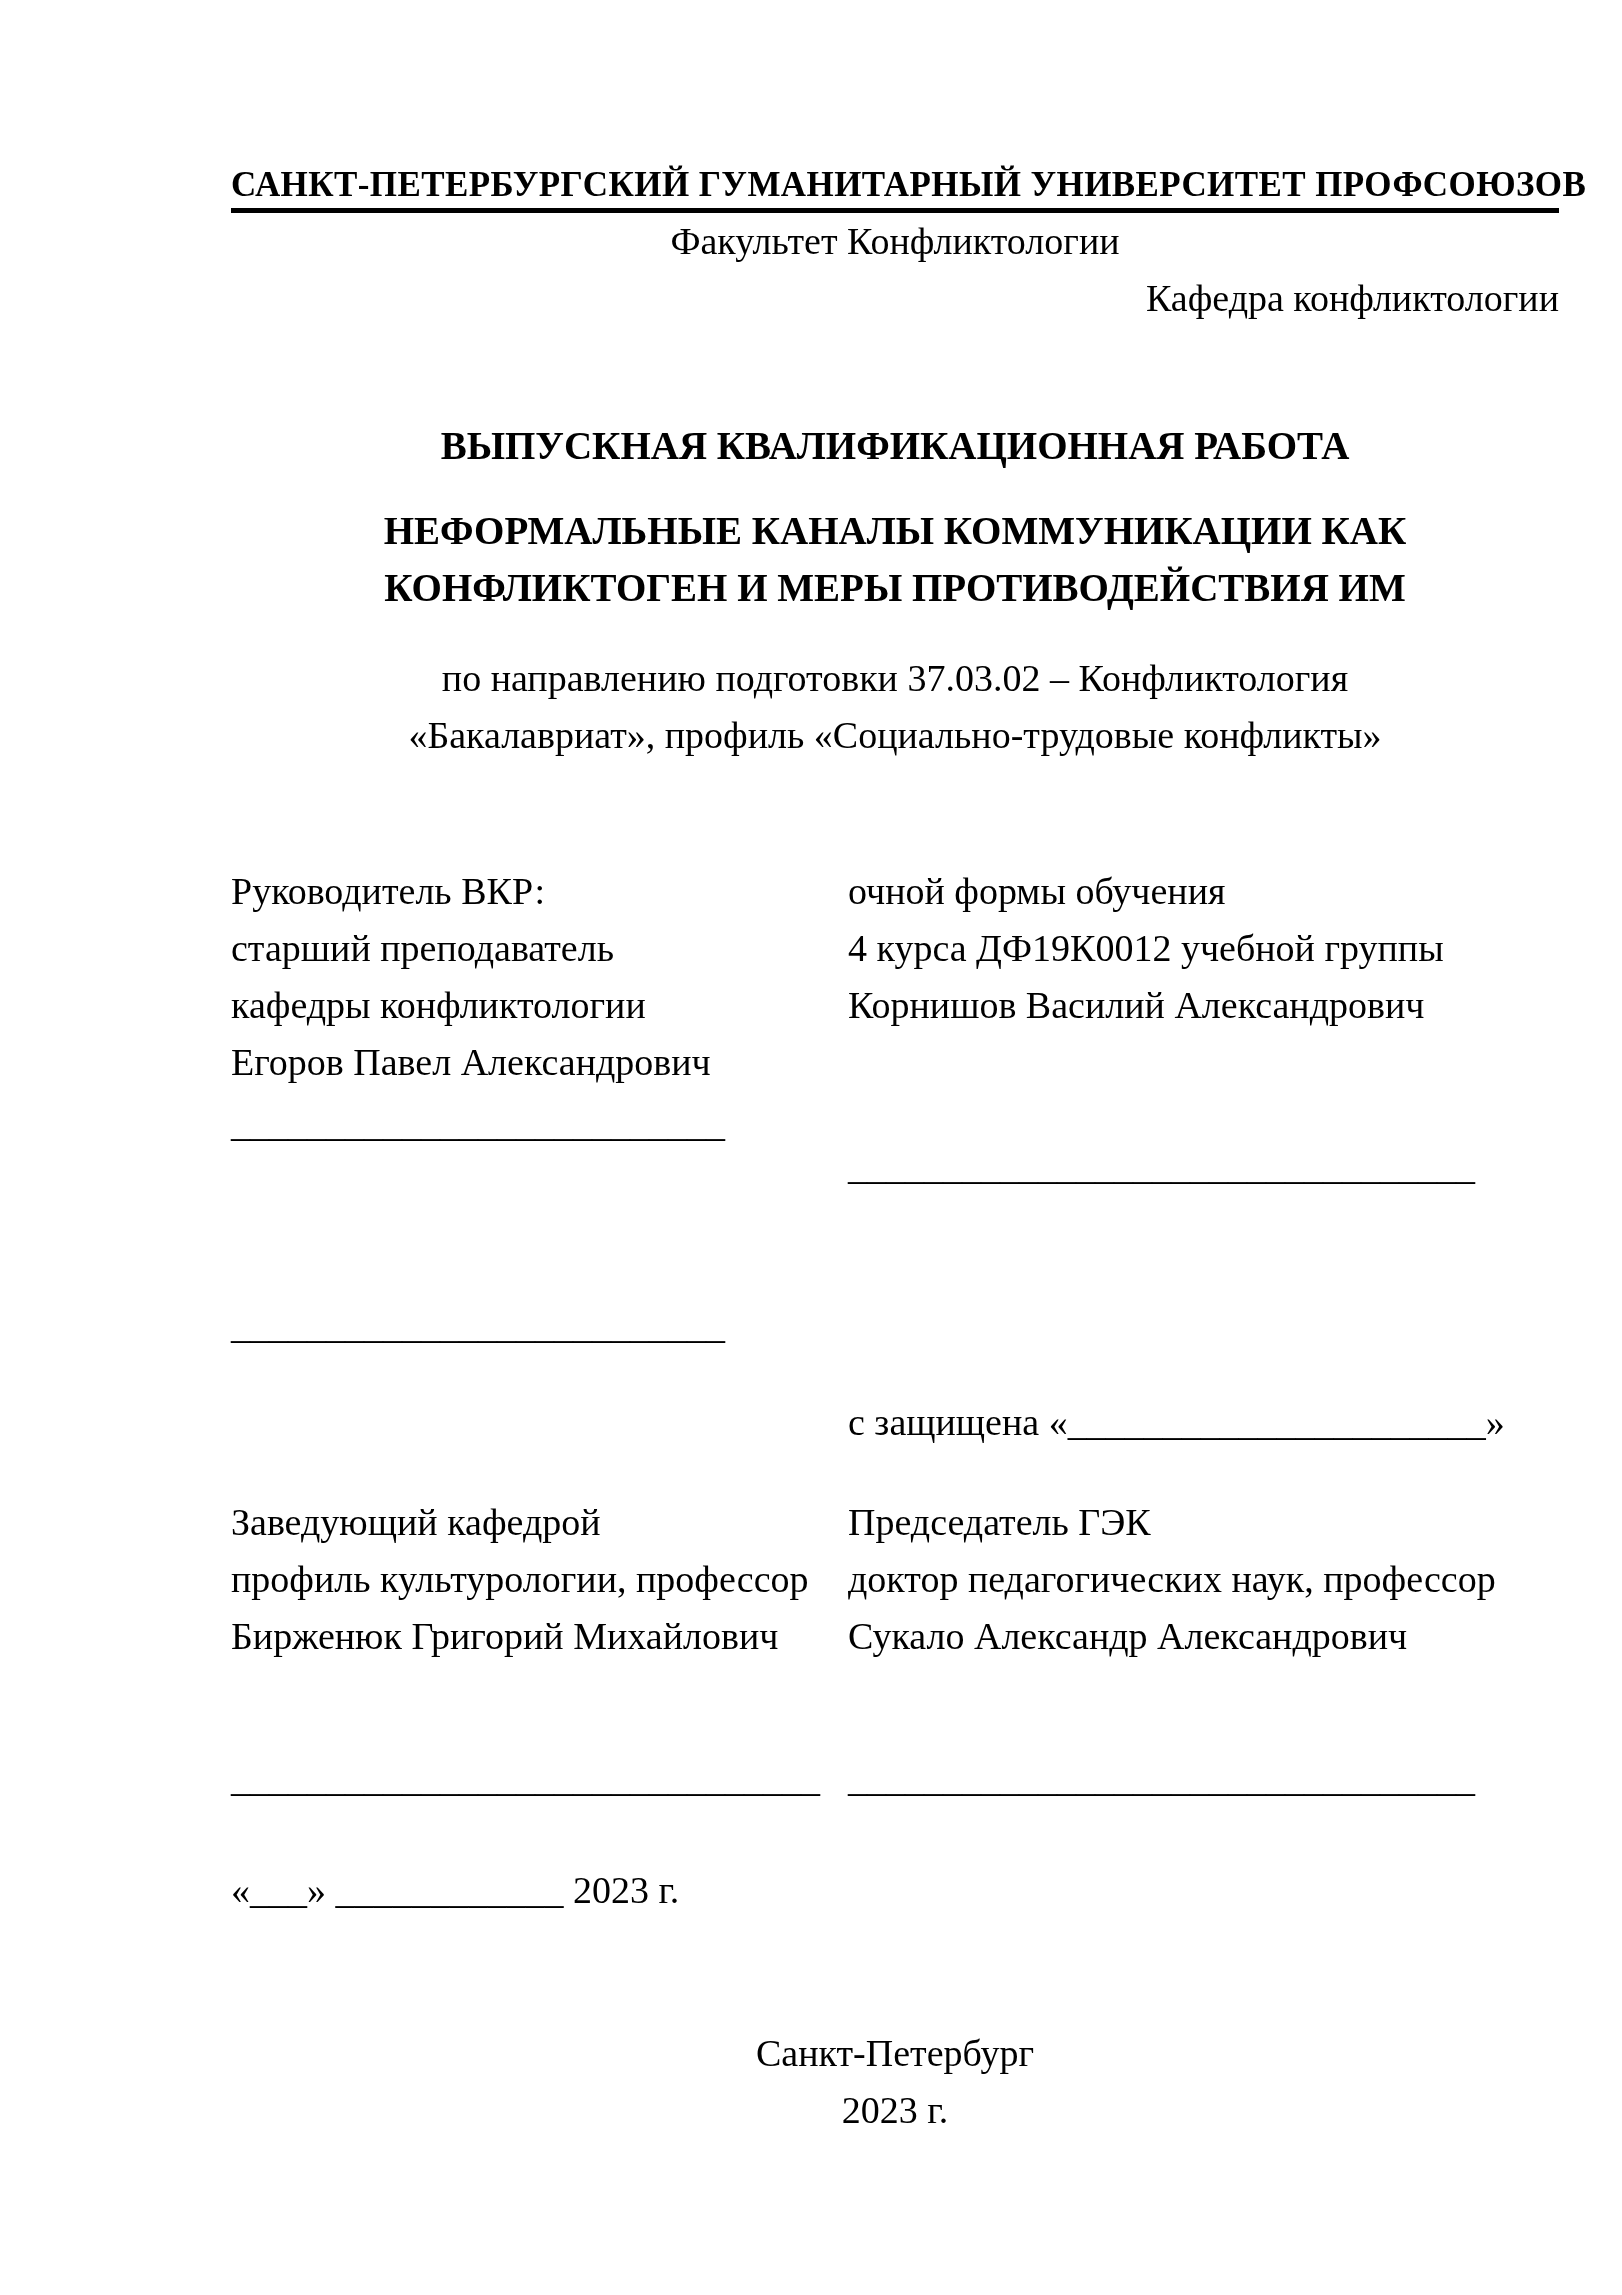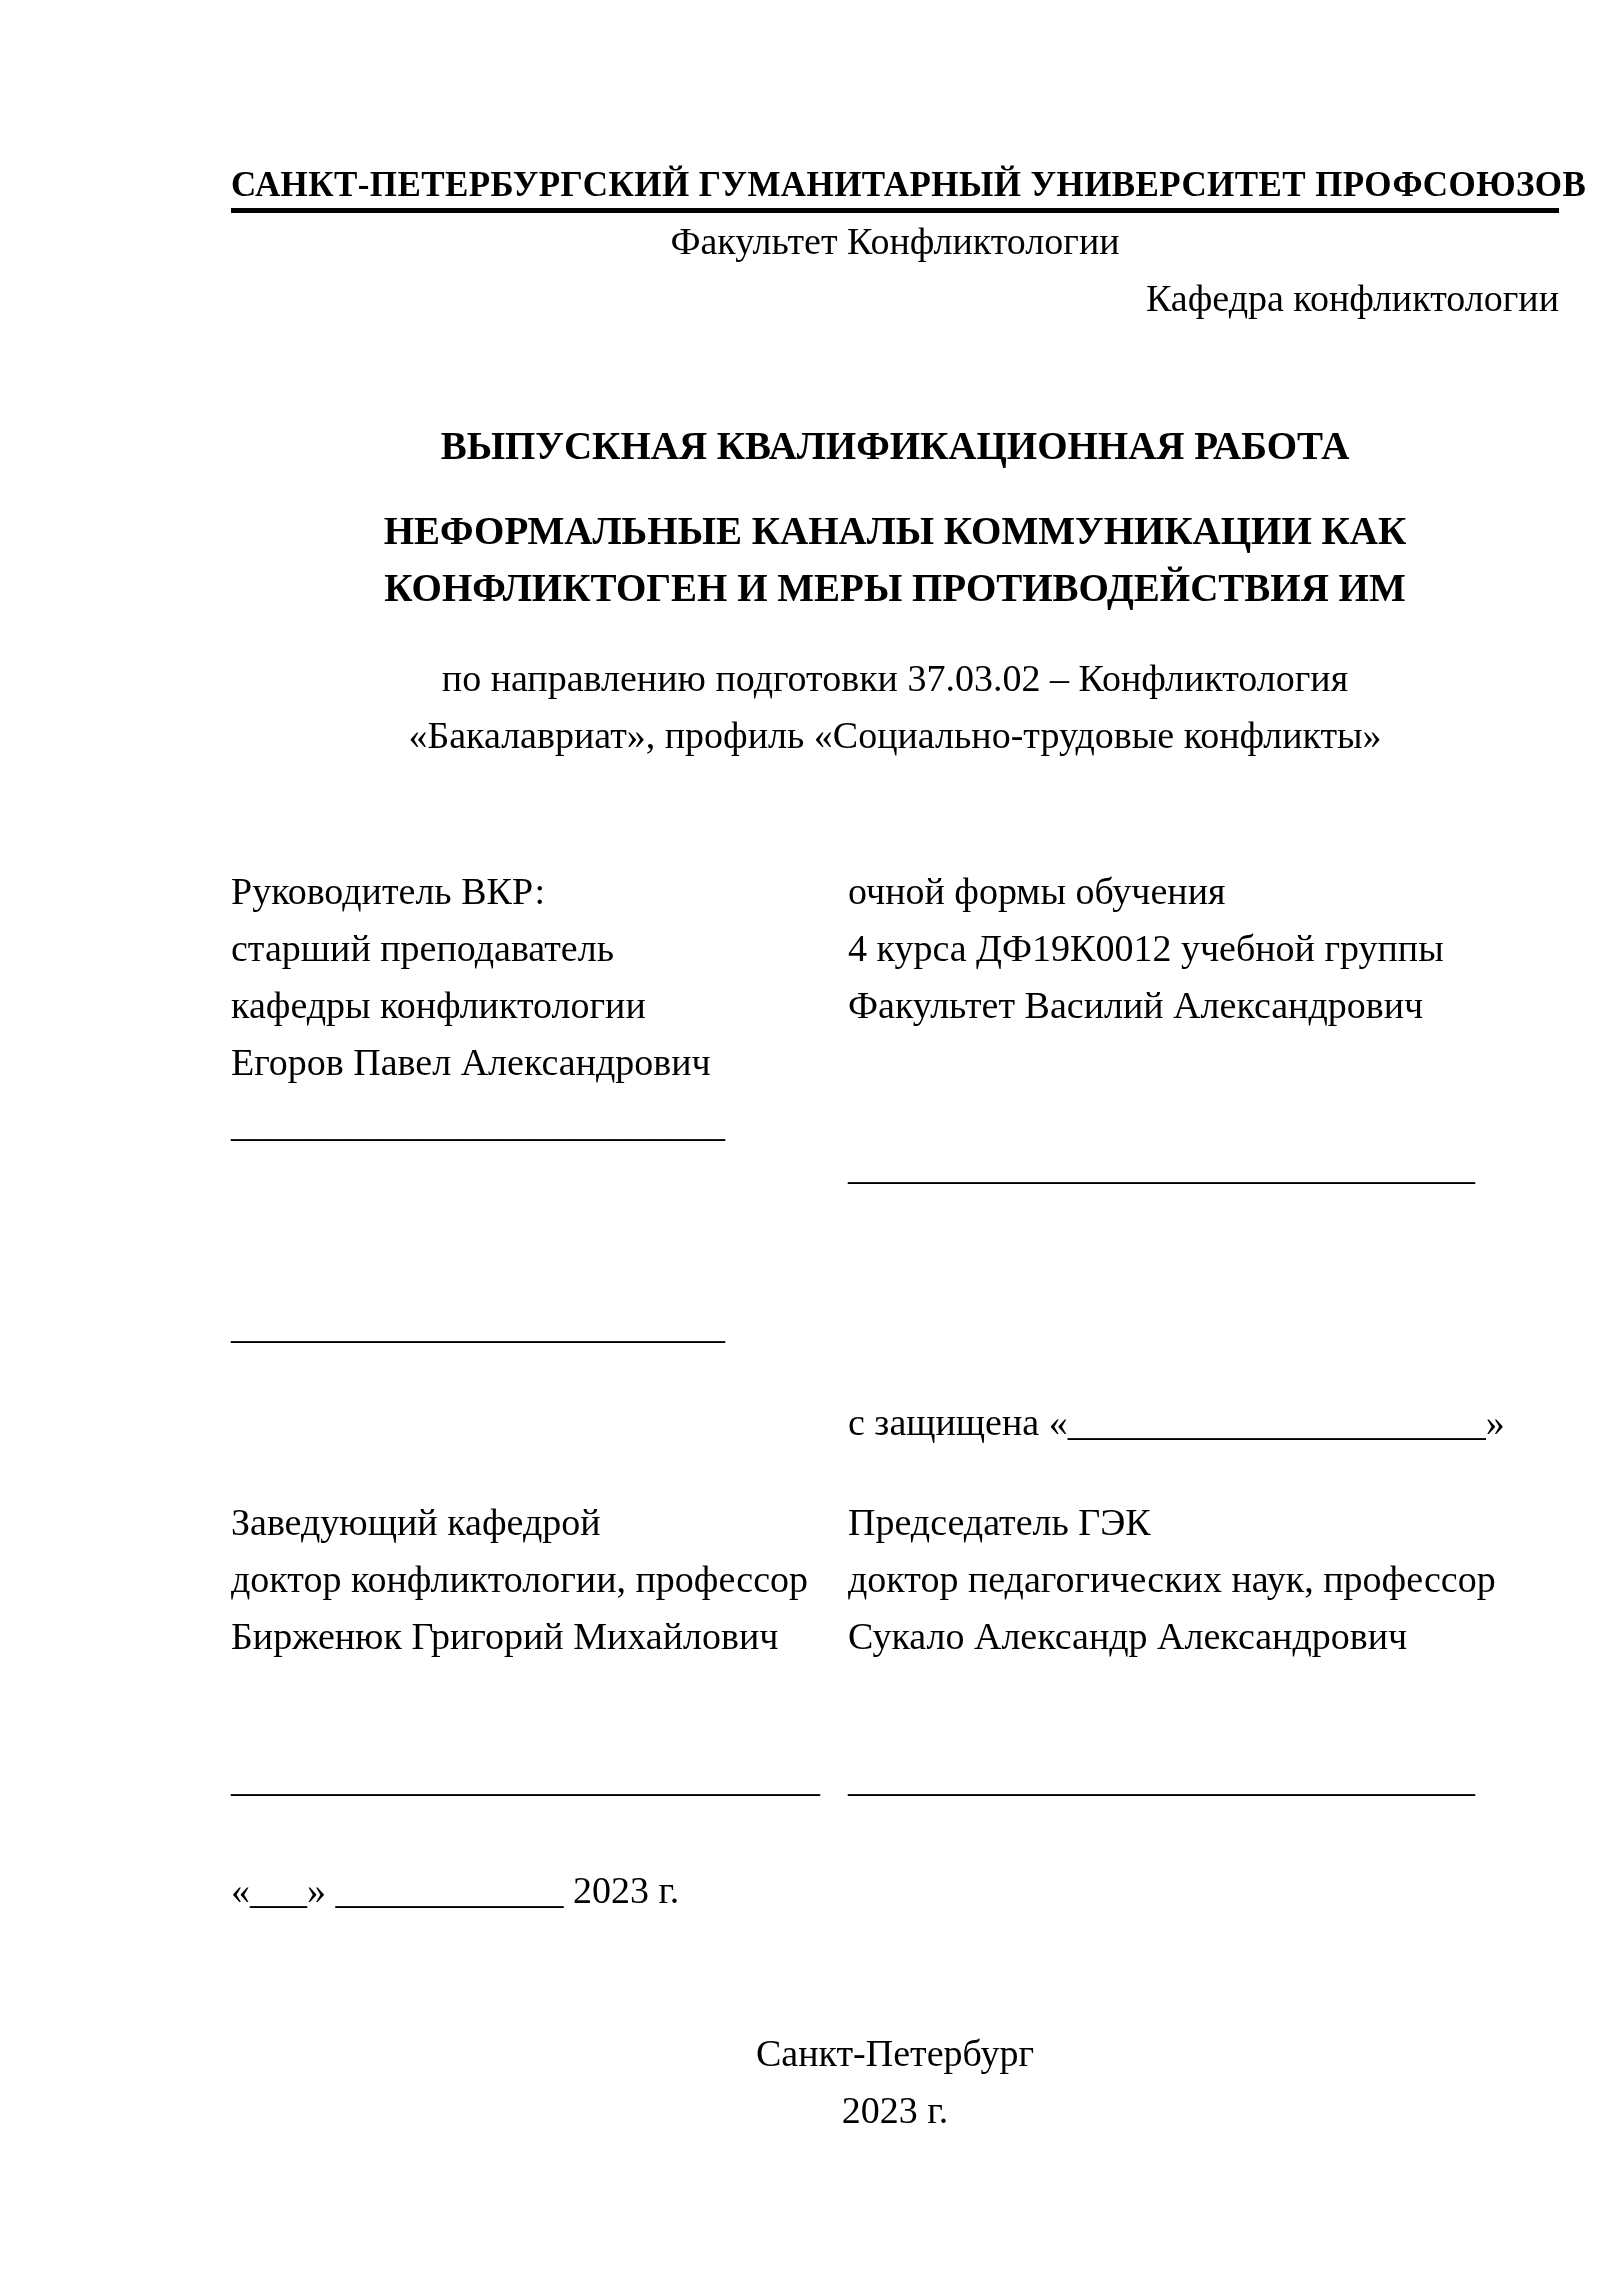--- a/index.html
+++ b/index.html
@@ -78,21 +78,21 @@
   <div class="row people">
     <div class="col-l">
       <div>Руководитель ВКР:</div>
       <div>старший преподаватель</div>
       <div>кафедры конфликтологии</div>
       <div>Егоров Павел Александрович</div>
     </div>
     <div class="col-r">
       <div>очной формы обучения</div>
       <div>4 курса ДФ19К0012 учебной группы</div>
-      <div>Факультет Василий Александрович</div>
+      <div>Корнишов Василий Александрович</div>
     </div>
   </div>
 
   <div class="row sig-row-1">
     <div class="col-l">
       <span class="sig">__________________________</span>
     </div>
     <div class="col-r">
       <span class="sig shift-down">_________________________________</span>
     </div>
@@ -105,21 +105,21 @@
   </div>
 
   <div class="row grade-row">
     <div class="col-l"></div>
     <div class="col-r">с защищена «______________________»</div>
   </div>
 
   <div class="row people2">
     <div class="col-l">
       <div>Заведующий кафедрой</div>
-      <div>доктор конфликтологии, профессор</div>
+      <div>профиль культурологии, профессор</div>
       <div>Бирженюк Григорий Михайлович</div>
     </div>
     <div class="col-r">
       <div>Председатель ГЭК</div>
       <div>доктор педагогических наук, профессор</div>
       <div>Сукало Александр Александрович</div>
     </div>
   </div>
 
   <div class="row sigs-bottom">

